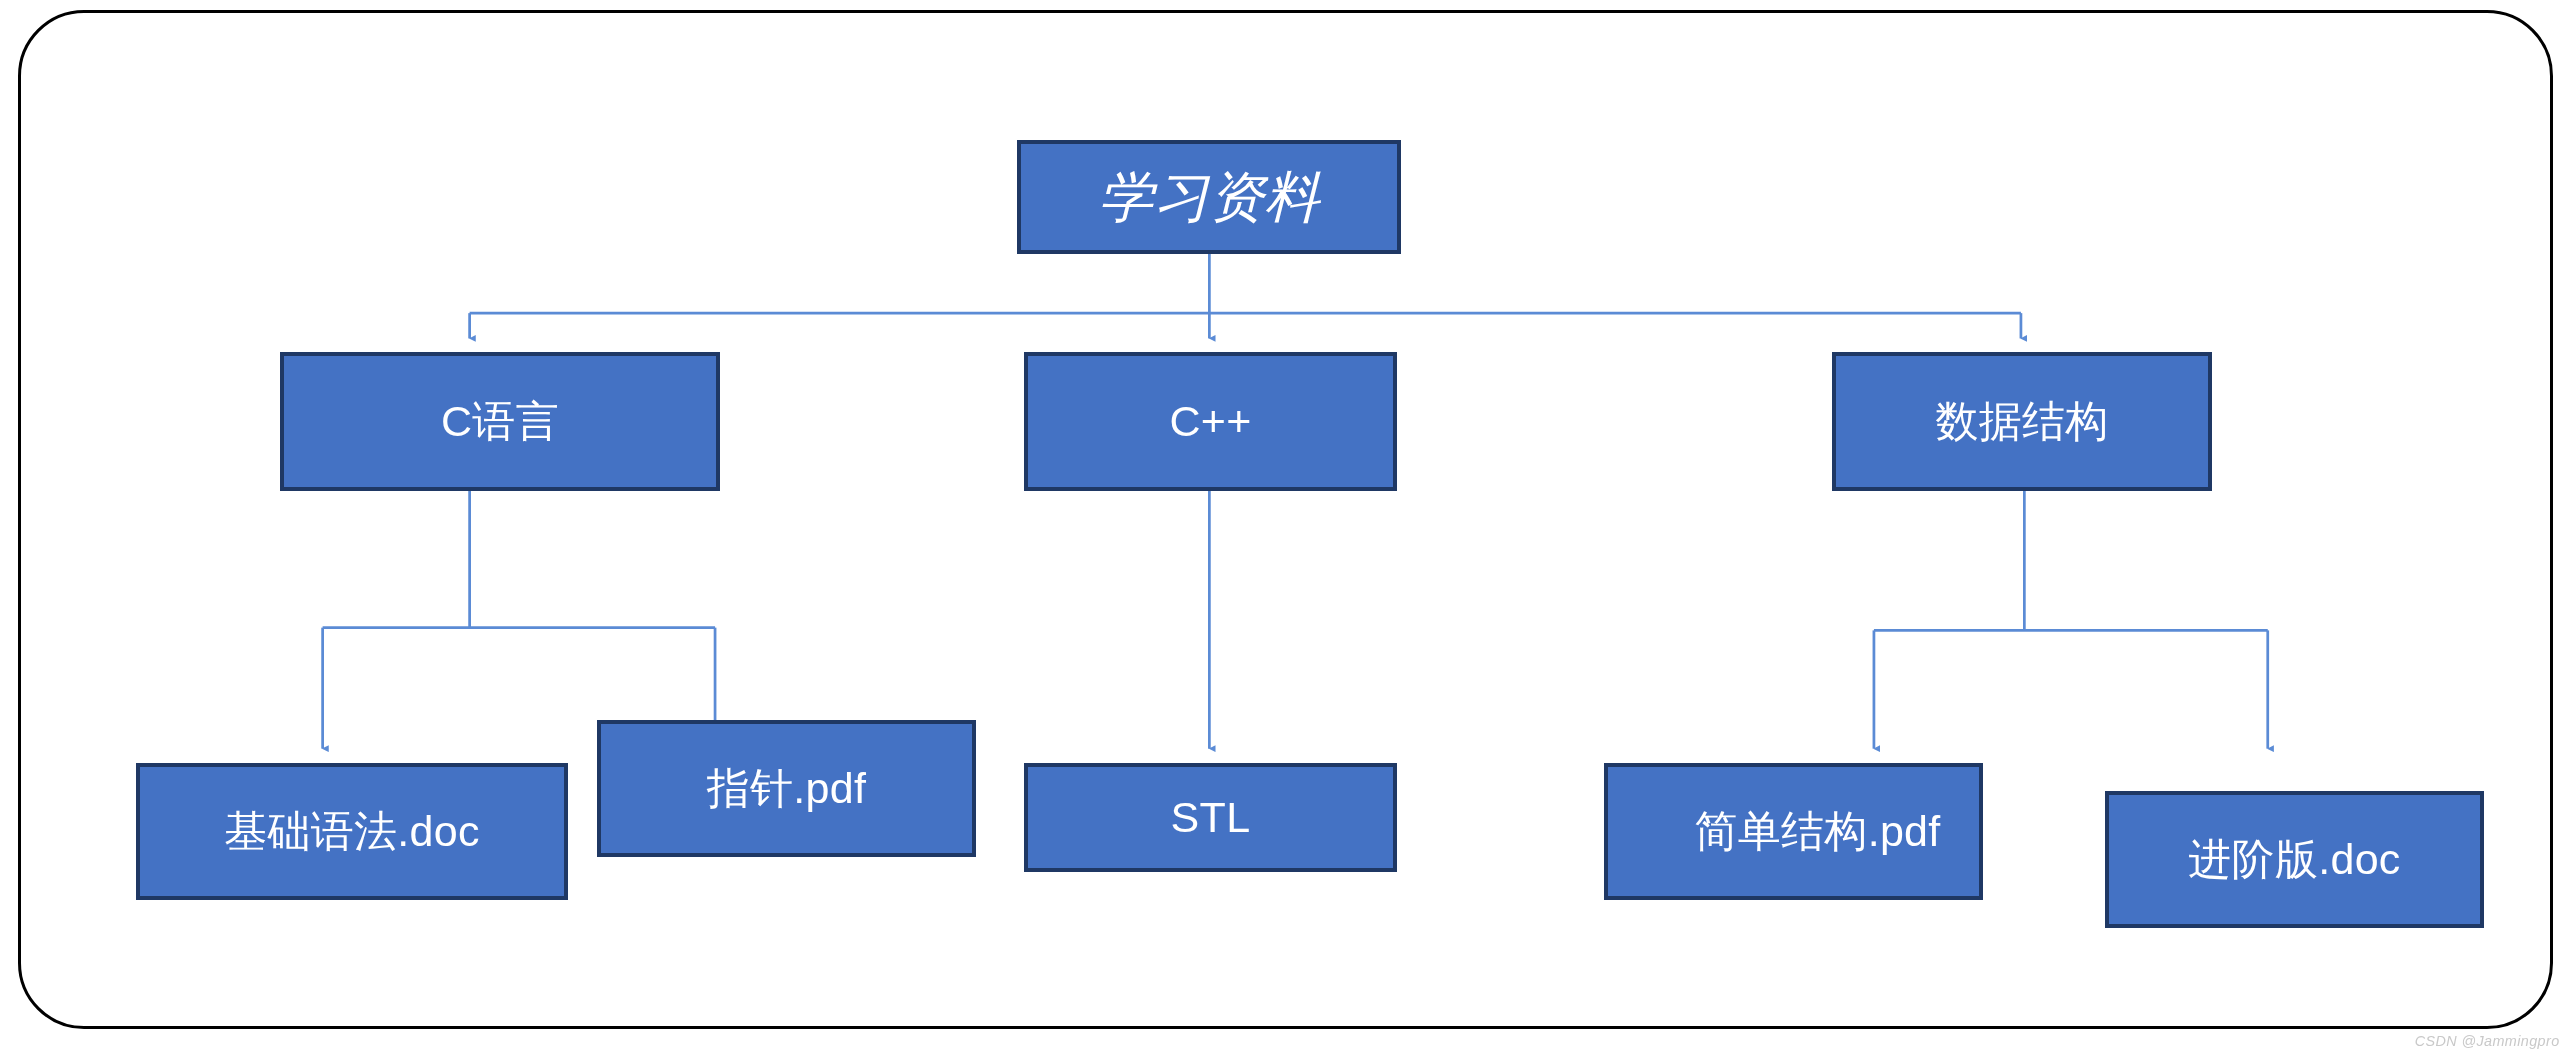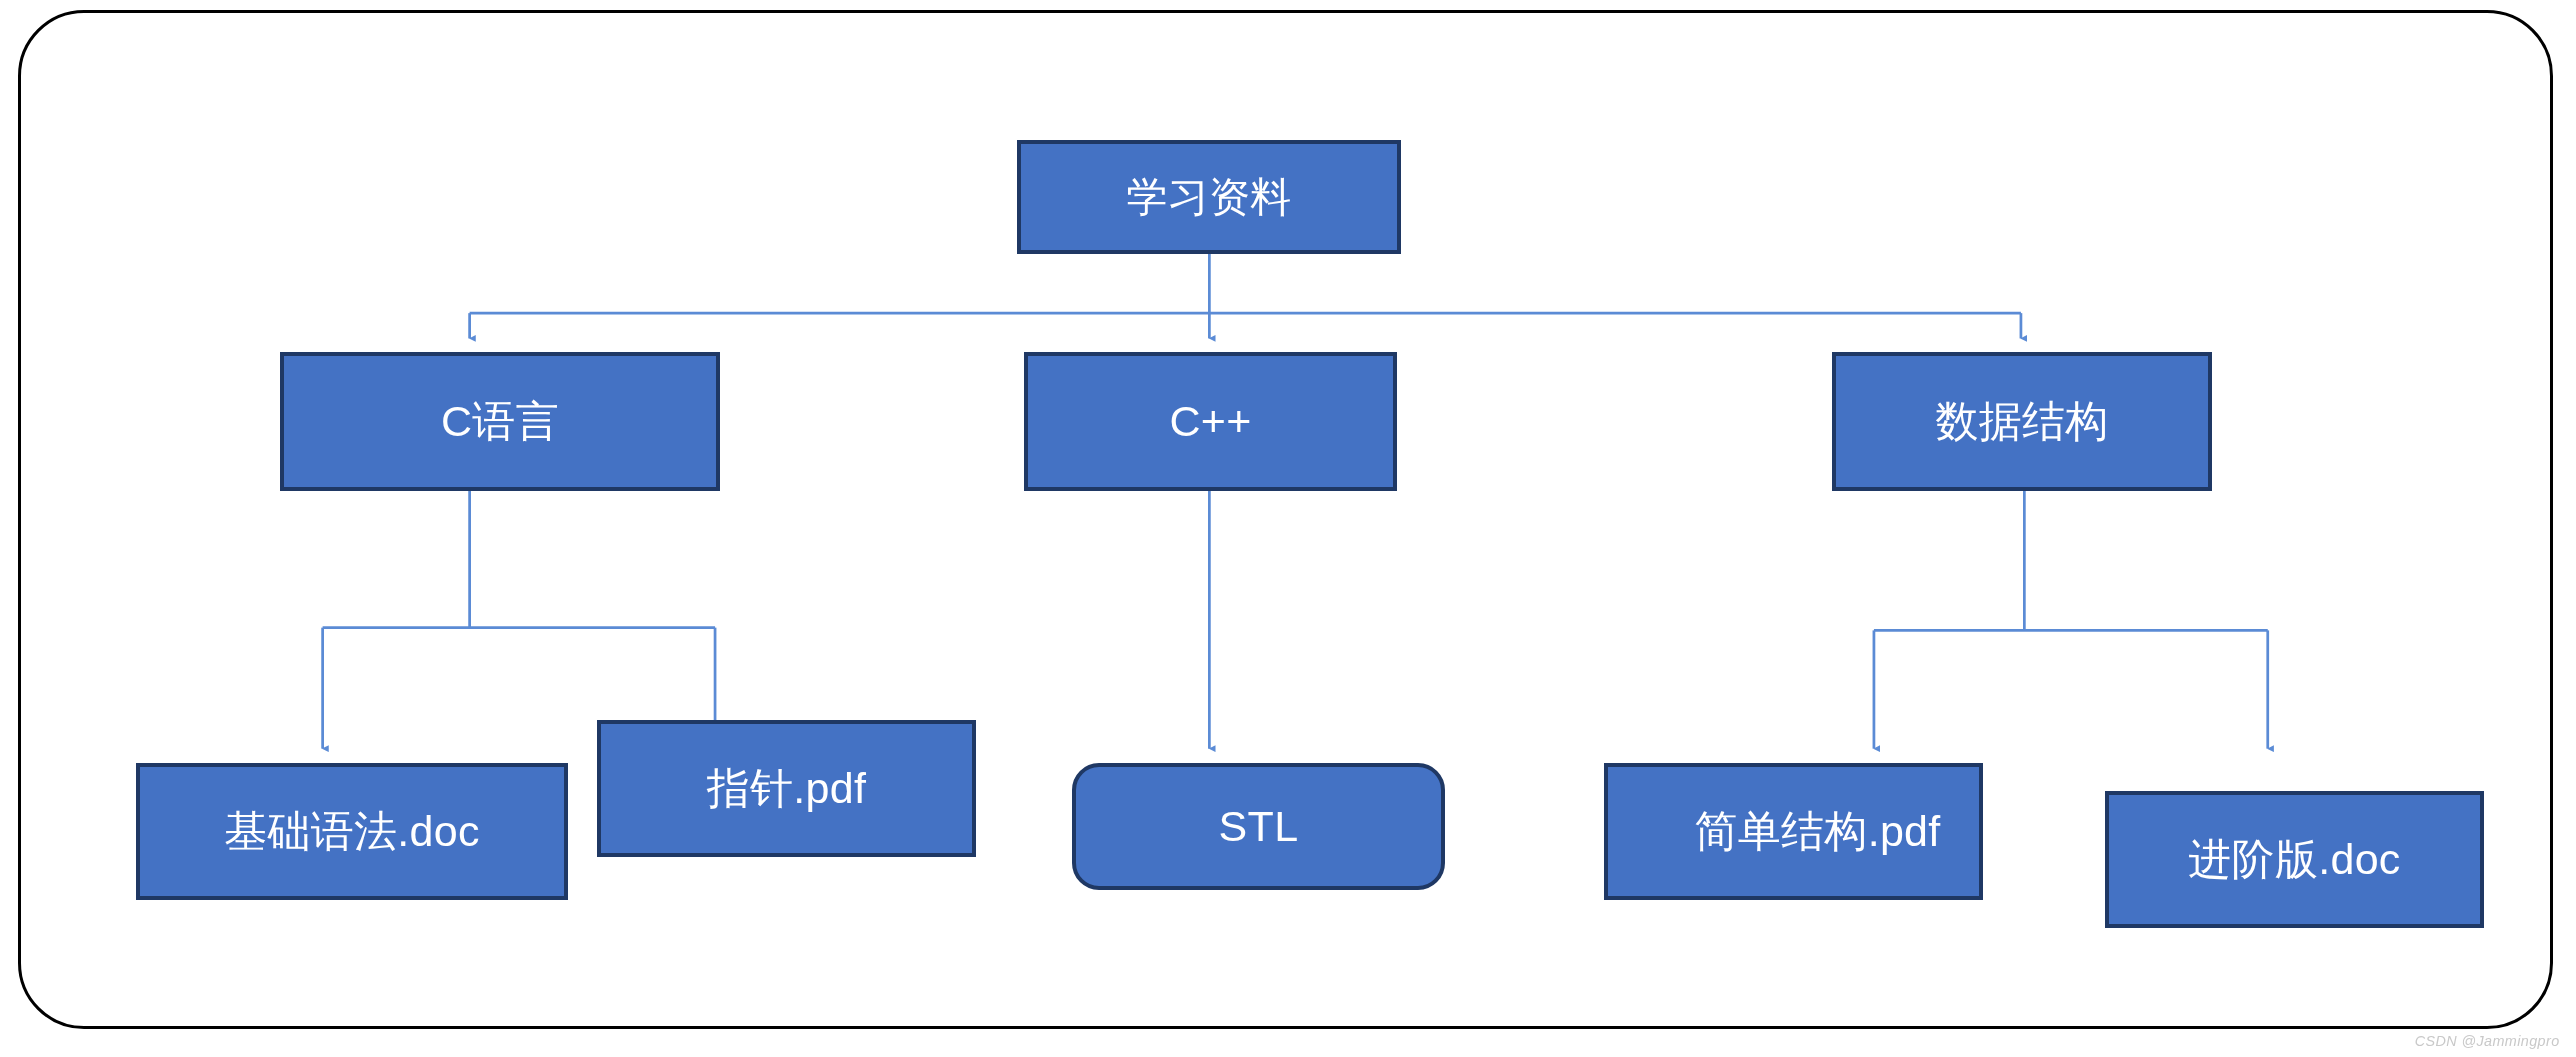--- a/index.html
+++ b/index.html
@@ -51,21 +51,21 @@
     letter-spacing: 0.3px;
     line-height: 1;
     white-space: nowrap;
     user-select: none;
   }
   .node .label {
     color: #FFFFFF;
     font-size: 43px;
     line-height: 1;
   }
-  .node.root .label { font-size: 41px; }
+  .node.root .label { font-size: 55px; font-style: italic; }
   .node.level2 .label { font-size: 43px; }
   .node.leaf .label { font-size: 43px; }
 
   
   #watermark {
     position: absolute;
     right: 16.4px;
     bottom: 8.2px;
     font-size: 14.4px;
     color: #c9c9c9;
@@ -128,21 +128,21 @@
   </div>
 
   <div class="node leaf" style="left:106px; top:763px; width:432px; height:137px;margin-left:30px;">
     <span class="label">基础语法.doc</span>
   </div>
 
   <div class="node leaf" style="left:597px; top:720px; width:379px; height:137px;">
     <span class="label">指针.pdf</span>
   </div>
 
-  <div class="node leaf" style="left:1072px; top:763px; width:373px; height:127px;border-radius:27px;">
+  <div class="node leaf" style="left:1024px; top:763px; width:373px; height:109px;">
     <span class="label">STL</span>
   </div>
 
   <div class="node leaf" style="left:1604px; top:763px; width:379px; height:137px;padding-left:48px;">
     <span class="label">简单结构.pdf</span>
   </div>
 
   <div class="node leaf" style="left:2105px; top:791px; width:379px; height:137px;">
     <span class="label">进阶版.doc</span>
   </div>

